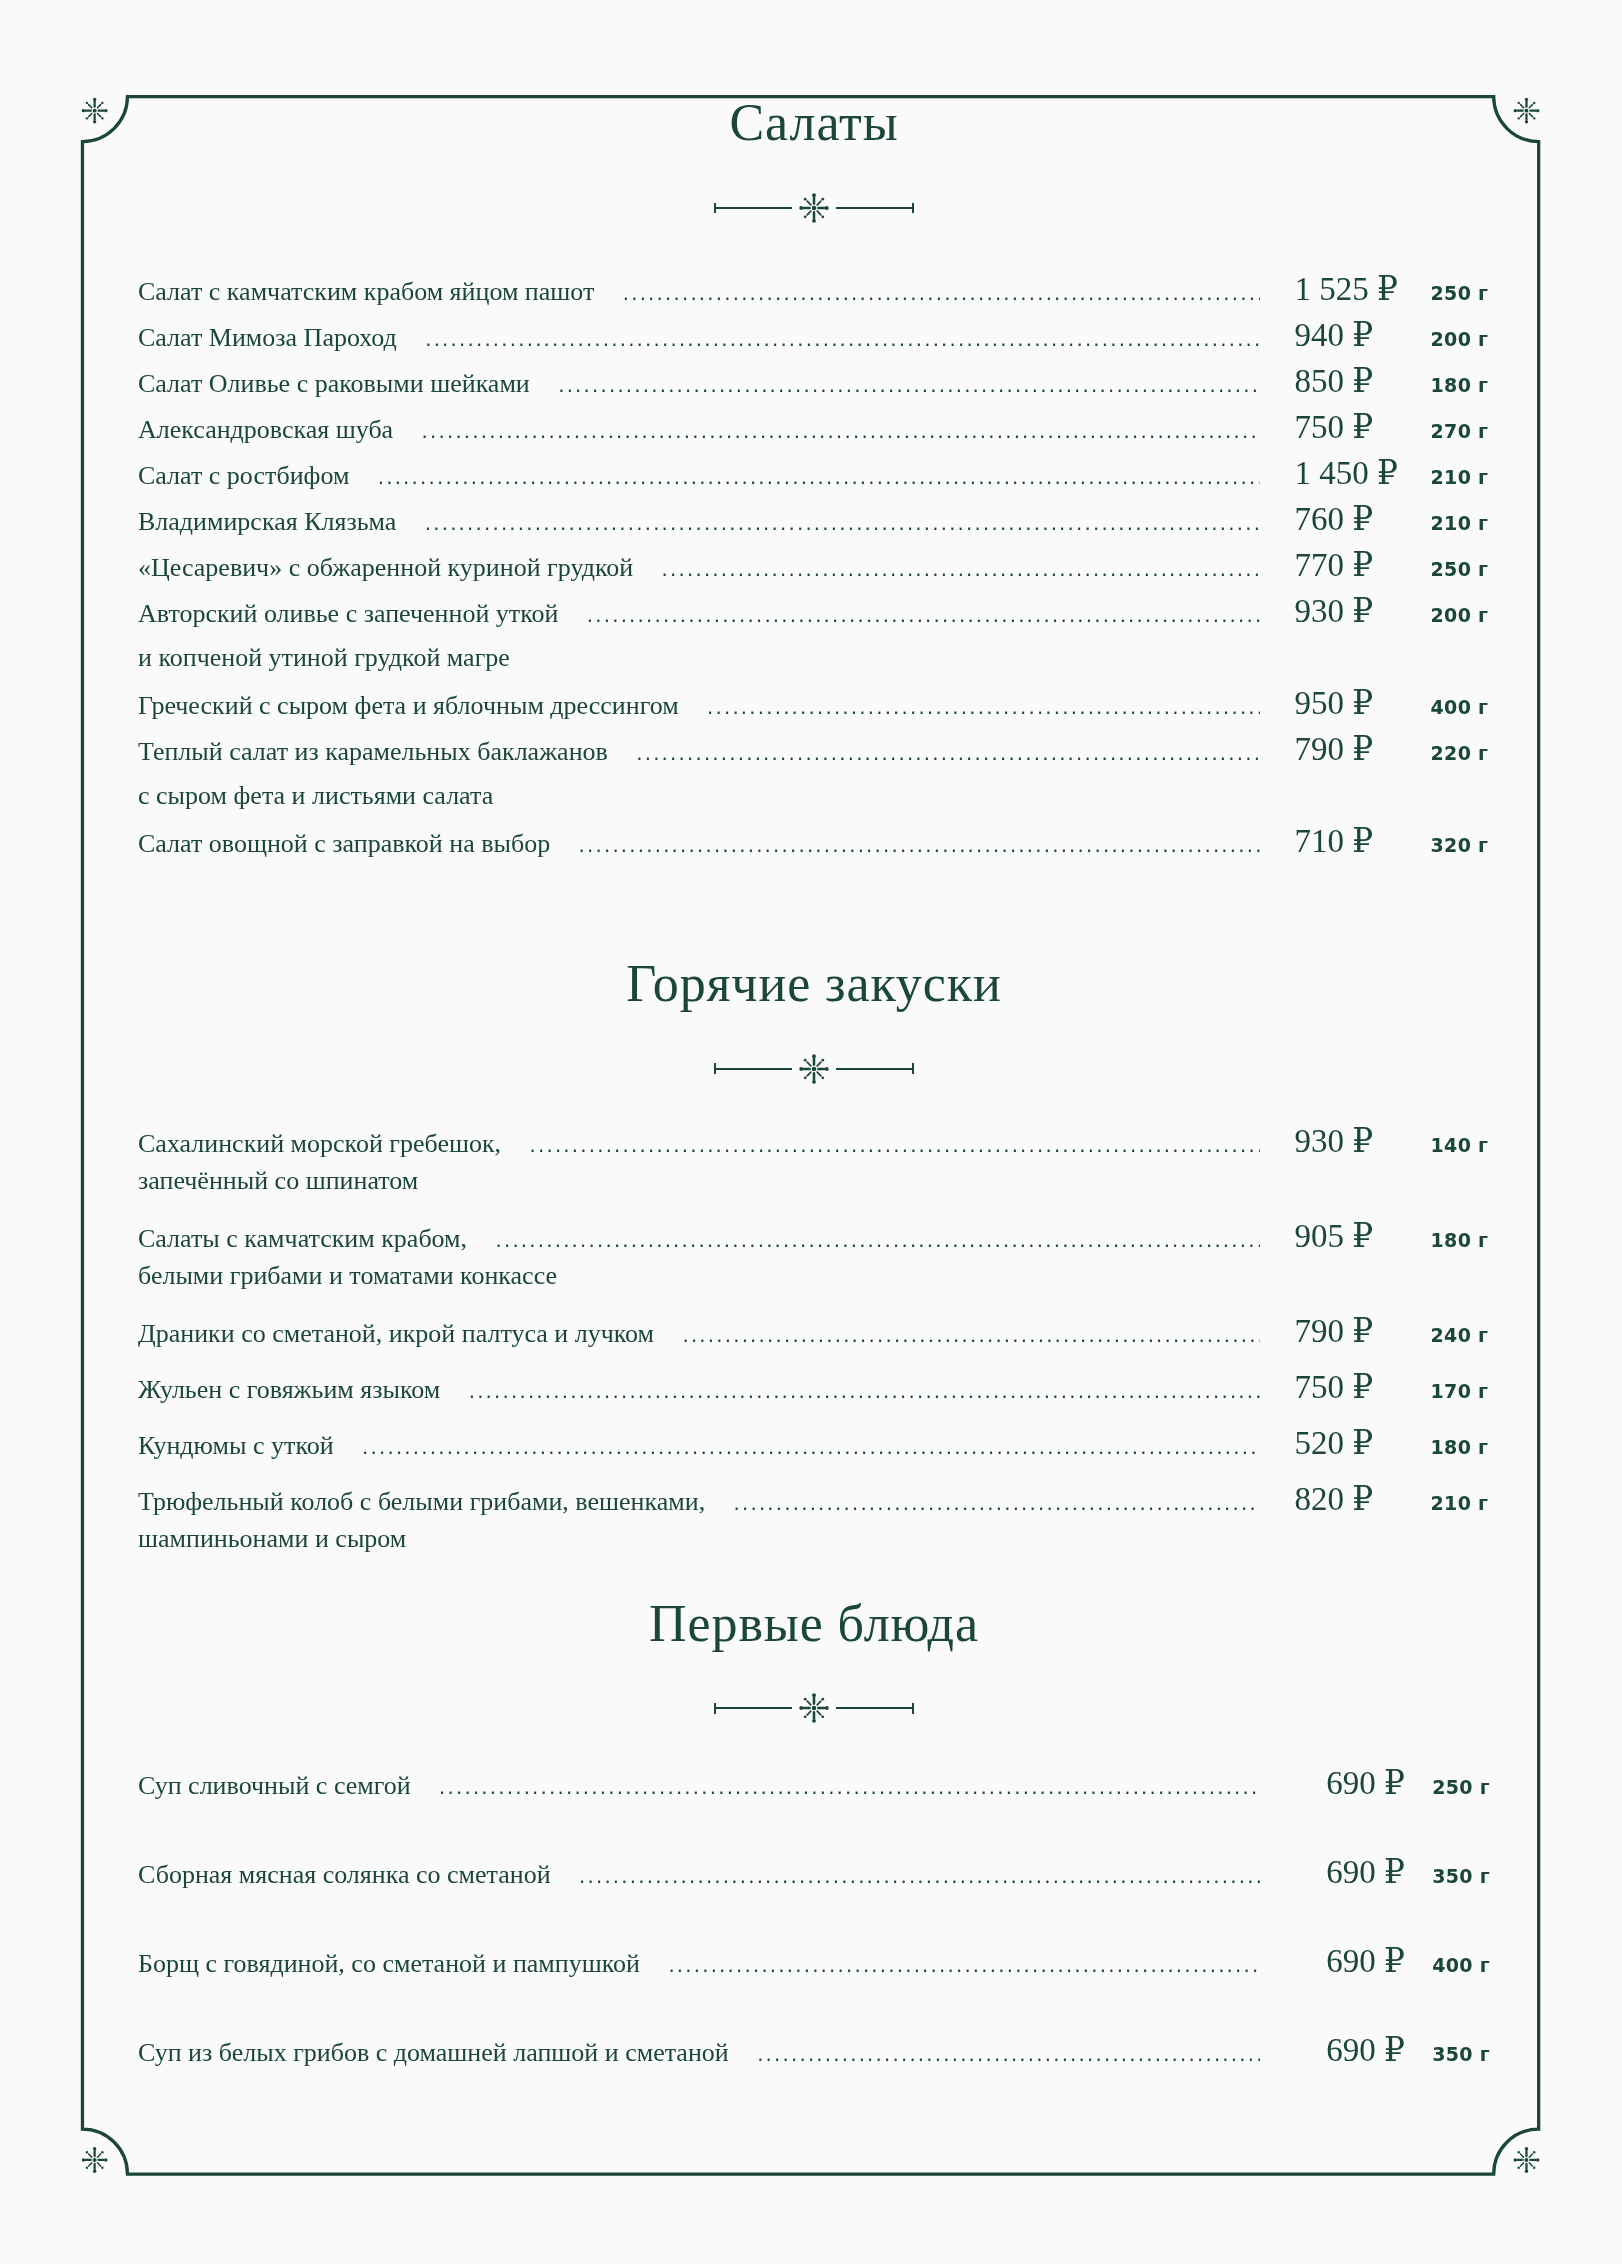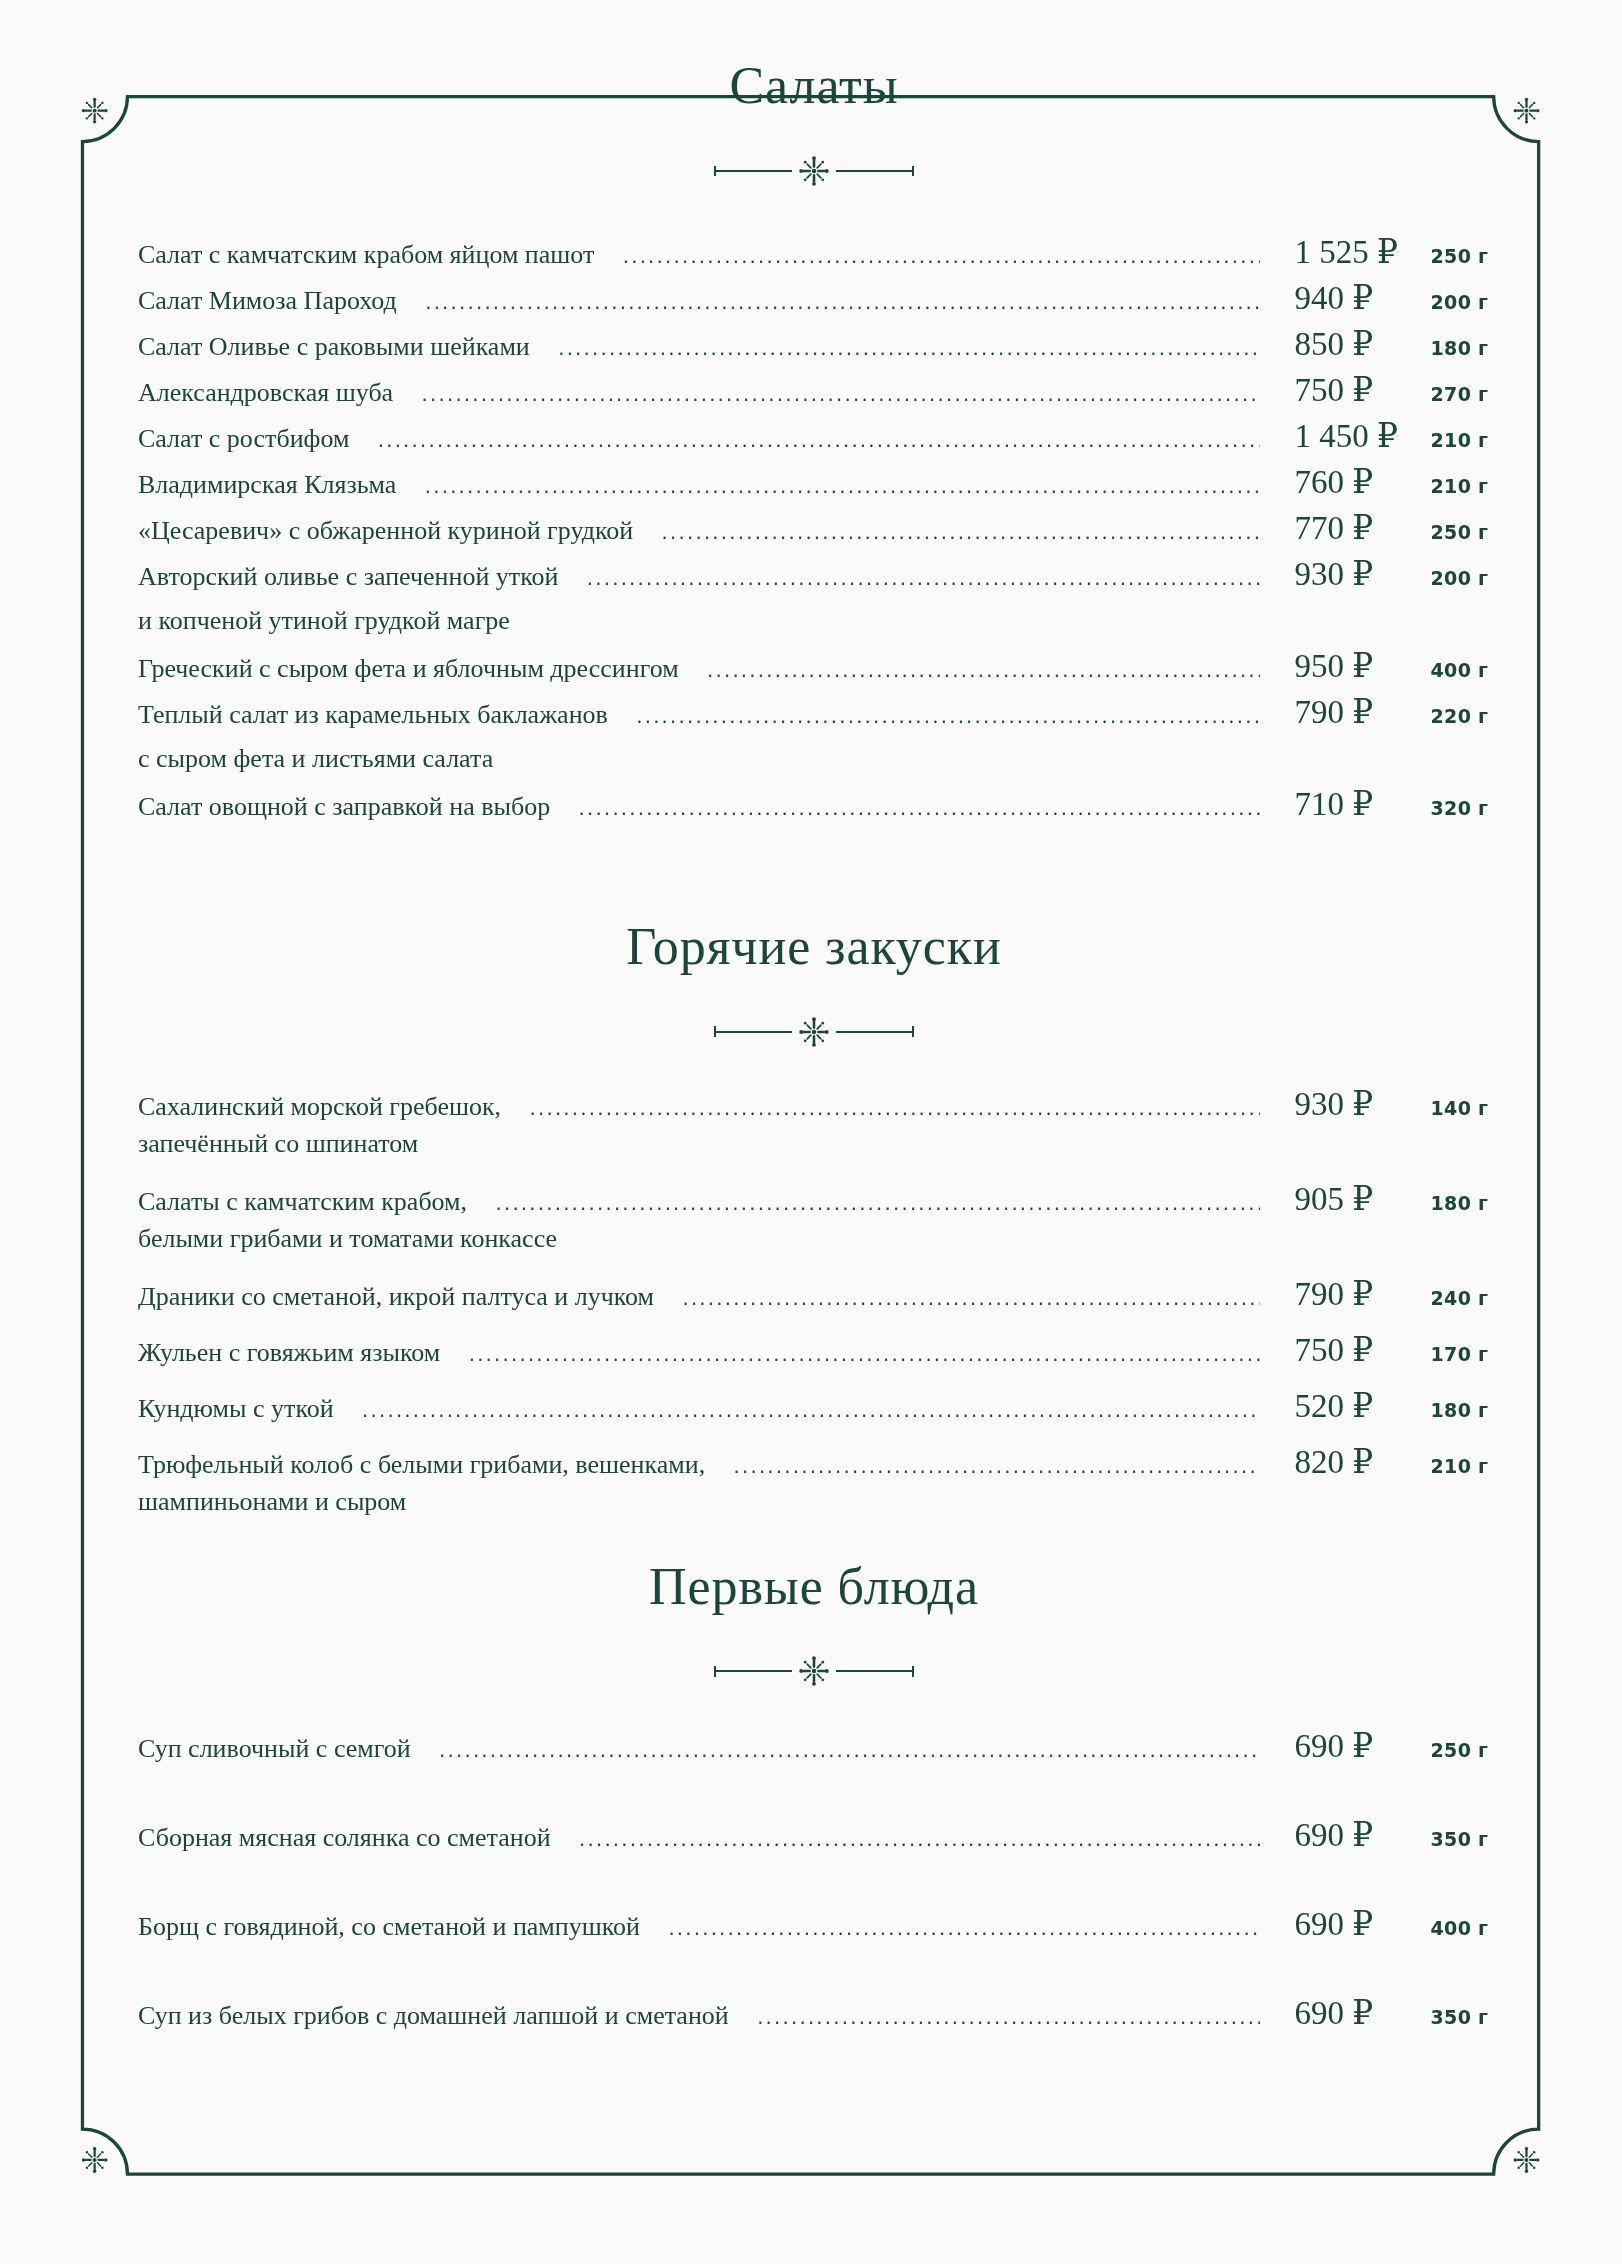--- a/index.html
+++ b/index.html
@@ -8,36 +8,36 @@
     background:var(--bg,#fafaf8);
     color:var(--accent,#1a463b);
     font-family:"Liberation Serif","DejaVu Serif",serif;
   }
   .frame{position:absolute;left:0;top:0;color:var(--accent,#1a463b);}
   .content{position:absolute;left:138px;top:0;width:1352px;}
   .title{
     font-weight:400;font-size:52px;line-height:1.15;text-align:center;
     margin:0;letter-spacing:0.9px;
   }
-  .sec-0 .title{margin-top:56px;}
+  .sec-0 .title{margin-top:93px;}
   .sec-1 .title{margin-top:87px;}
   .sec-2 .title{margin-top:37px;}
   .divider{display:flex;align-items:center;justify-content:center;width:200px;height:32px;margin:39px auto 0;}
   .divider .line{flex:1 1 auto;height:1.9px;background:var(--accent,#1a463b);}
   .divider .tick{flex:0 0 auto;width:1.9px;height:10.3px;background:var(--accent,#1a463b);}
   .divider .orn{flex:0 0 auto;width:32px;height:32px;margin:0 5.6px;color:var(--accent,#1a463b);}
   .sec-0 .items{margin-top:45px;}
   .sec-1 .items{margin-top:36px;}
   .sec-2 .items{margin-top:39px;}
   .row{display:flex;align-items:baseline;gap:19px;}
   .sec-0 .row{height:46px;}
   .sec-1 .row{height:39px;}
   .sec-2 .row{height:40px;}
   .sec-1 .item{margin-bottom:17px;}
-  .sec-2 .item{margin-bottom:49px;}
+  .sec-2 .item{margin-bottom:49px;text-align:right;}
   .nm{flex:0 0 auto;white-space:nowrap;font-size:26px;}
   .row.cont{align-items:flex-start;text-align:center;}
   .row.cont .nm{padding-top:6.6px;}
   .leader{flex:1 1 auto;overflow:hidden;white-space:nowrap;margin:0 5.6px 0 9.4px;min-width:26px;}
   .leader::after{
     content:"........................................................................................................................................................................................................";
     font-family:"DejaVu Sans","Liberation Sans",sans-serif;
     font-size:19.7px;letter-spacing:2.2px;color:var(--accent,#1a463b);
   }
   .pr{flex:0 0 auto;width:120px;padding-left:9.4px;box-sizing:border-box;font-size:33px;white-space:nowrap;}

